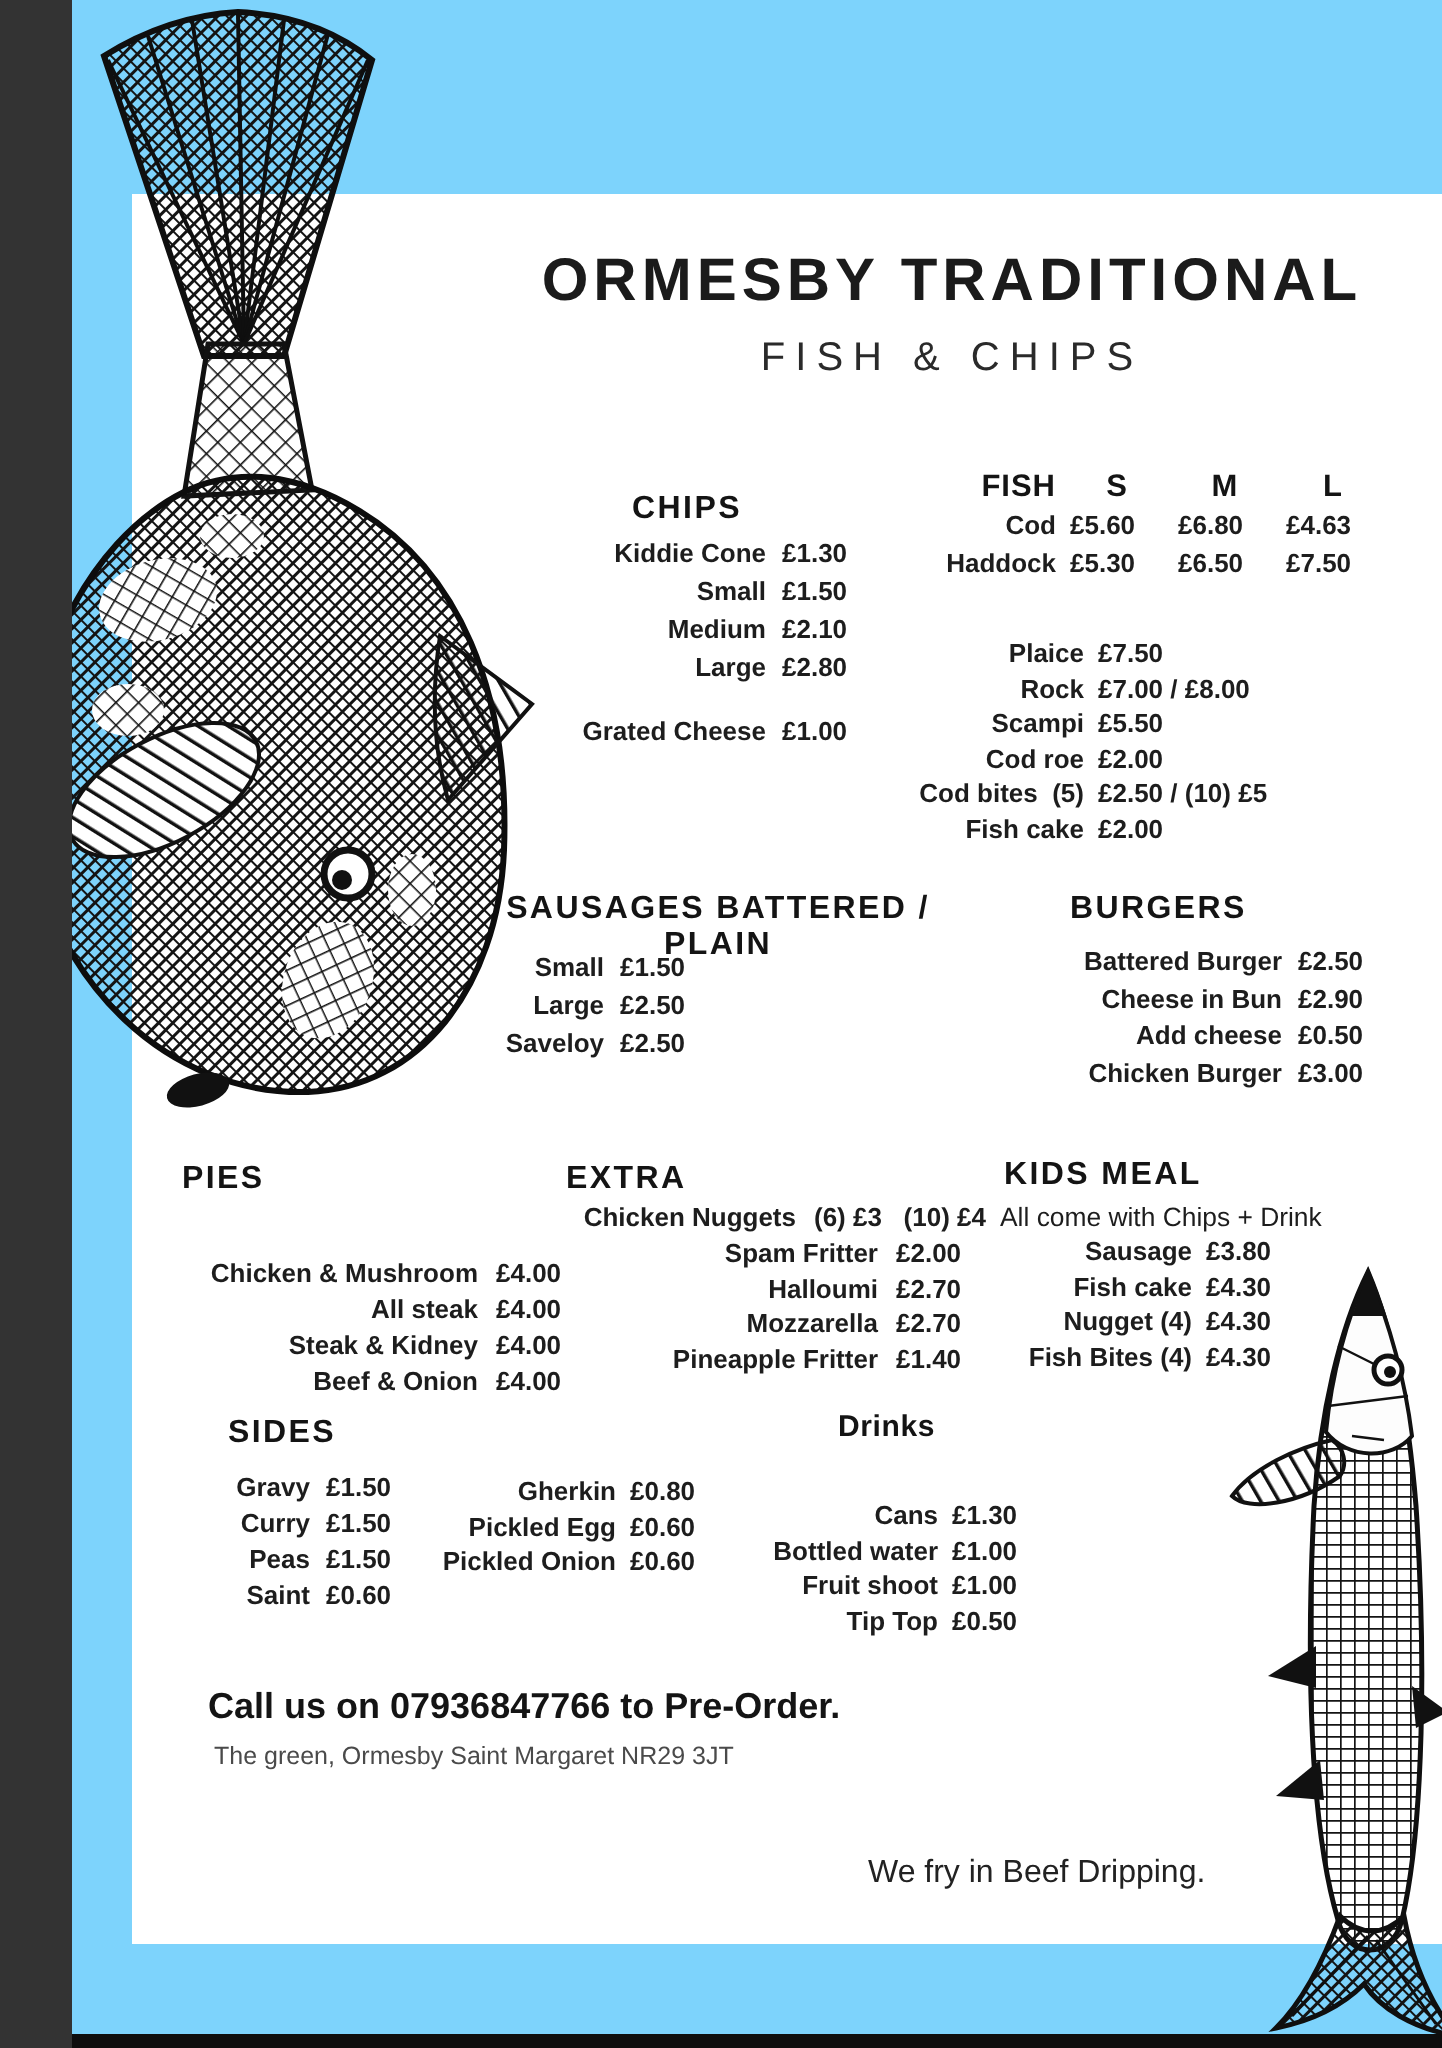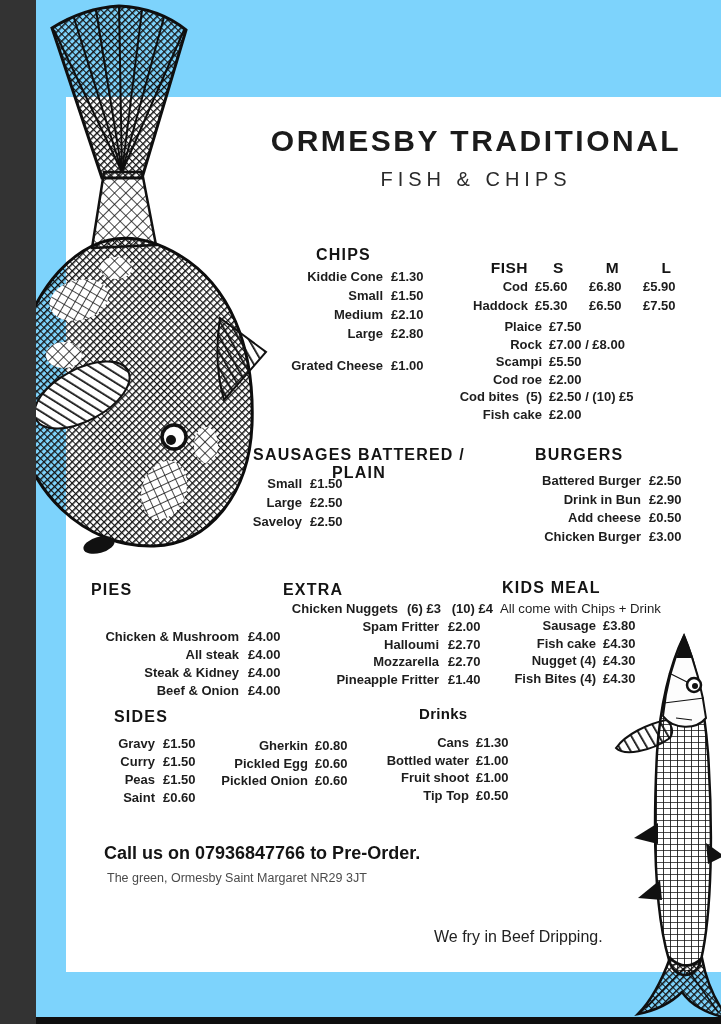--- a/index.html
+++ b/index.html
@@ -21,36 +21,36 @@
   #sides-h{left:78px;top:708px;}
   #drinks-h{left:383px;top:705px;font-size:15px;letter-spacing:.3px;}
   .rows{position:absolute;z-index:3;--lh:18px;--g:8px;--pw:45px;}
   .row{display:flex;align-items:baseline;gap:var(--g);font-weight:bold;font-size:13px;
        line-height:var(--lh);color:#1d1d1d;}
   .row>span{white-space:pre;}
   .row .lbl{flex:1 1 auto;min-width:0;text-align:right;}
   .row .prc{flex:0 0 auto;width:var(--pw);text-align:left;}
   .sp{height:13px;}
   #chips-rows{left:210px;top:267px;width:195px;--lh:19px;--pw:50px;}
-  #fish-table{left:418px;top:258px;width:236px;--lh:19px;--g:7px;}
+  #fish-table{left:418px;top:234px;width:236px;--lh:19px;--g:7px;}
   #fish-table .col{flex:0 0 47px;width:47px;text-align:left;}
   #fish-table .fish-head{font-size:15.5px;letter-spacing:.5px;color:#141414;}
   #fish-table .fish-head .col{text-align:center;}
   #fish-singles{left:418px;top:318px;width:236px;--lh:17.5px;--g:7px;}
   #fish-singles .lbl{flex:0 0 88px;}
   #fish-singles .prc{flex:1 1 auto;width:auto;}
   #saus-rows{left:155px;top:474px;width:164px;--lh:19px;}
   #burg-rows{left:460px;top:472px;width:193px;--lh:18.5px;--pw:40px;}
   #pies-rows{left:30px;top:628px;width:197px;padding-left:30px;--g:9px;}
   #extra-rows{left:240px;top:600px;width:217px;--lh:17.8px;--g:9px;}
   #extra-rows .prc{width:auto;min-width:45px;}
   #kids-rows{left:460px;top:617px;width:147px;--lh:17.6px;--g:7px;--pw:40px;}
   #sides-rows{left:40px;top:735px;width:127px;--pw:40px;}
   #pickles-rows{left:175px;top:737px;width:144px;--lh:17.6px;--g:7px;--pw:40px;}
-  #drinks-rows{left:330px;top:734px;width:150px;--lh:17.6px;--g:7px;--pw:40px;}
+  #drinks-rows{left:330px;top:749px;width:150px;--lh:17.6px;--g:7px;--pw:40px;}
   .kids-note{position:absolute;left:464px;top:601px;font-size:13.2px;color:#1d1d1d;z-index:3;}
   .call{position:absolute;left:68px;top:843px;font-size:18px;font-weight:bold;color:#141414;z-index:3;}
   .addr{position:absolute;left:71px;top:871px;font-size:12.5px;color:#4a4a4a;z-index:3;}
   .frynote{position:absolute;left:398px;top:928px;font-size:16px;color:#222;z-index:3;}
   .bottom-strip{position:absolute;left:0;bottom:0;width:100%;height:7px;background:#0e0e0e;z-index:4;}
 </style>
 </head>
 <body>
 
 <div class="page" style="background:#7dd3fc;margin-left:36px;">
@@ -169,21 +169,21 @@
     <div class="row fish-head">
         <span class="lbl">FISH</span>
         <span class="col">S</span>
         <span class="col">M</span>
         <span class="col">L</span>
       </div>
     <div class="row">
         <span class="lbl">Cod</span>
         <span class="col">£5.60</span>
         <span class="col">£6.80</span>
-        <span class="col">£5.90</span>
+        <span class="col">£4.63</span>
       </div>
     <div class="row">
         <span class="lbl">Haddock</span>
         <span class="col">£5.30</span>
         <span class="col">£6.50</span>
         <span class="col">£7.50</span>
       </div>
   </div>
   <div class="rows" id="fish-singles">
     <div class="row">
@@ -228,21 +228,21 @@
       </div>
   </div>
 
   <h3 class="h" id="burg-h">BURGERS</h3>
   <div class="rows" id="burg-rows">
     <div class="row">
         <span class="lbl">Battered Burger</span>
         <span class="prc">£2.50</span>
       </div>
     <div class="row">
-        <span class="lbl">Drink in Bun</span>
+        <span class="lbl">Cheese in Bun</span>
         <span class="prc">£2.90</span>
       </div>
     <div class="row">
         <span class="lbl">Add cheese</span>
         <span class="prc">£0.50</span>
       </div>
     <div class="row">
         <span class="lbl">Chicken Burger</span>
         <span class="prc">£3.00</span>
       </div>

